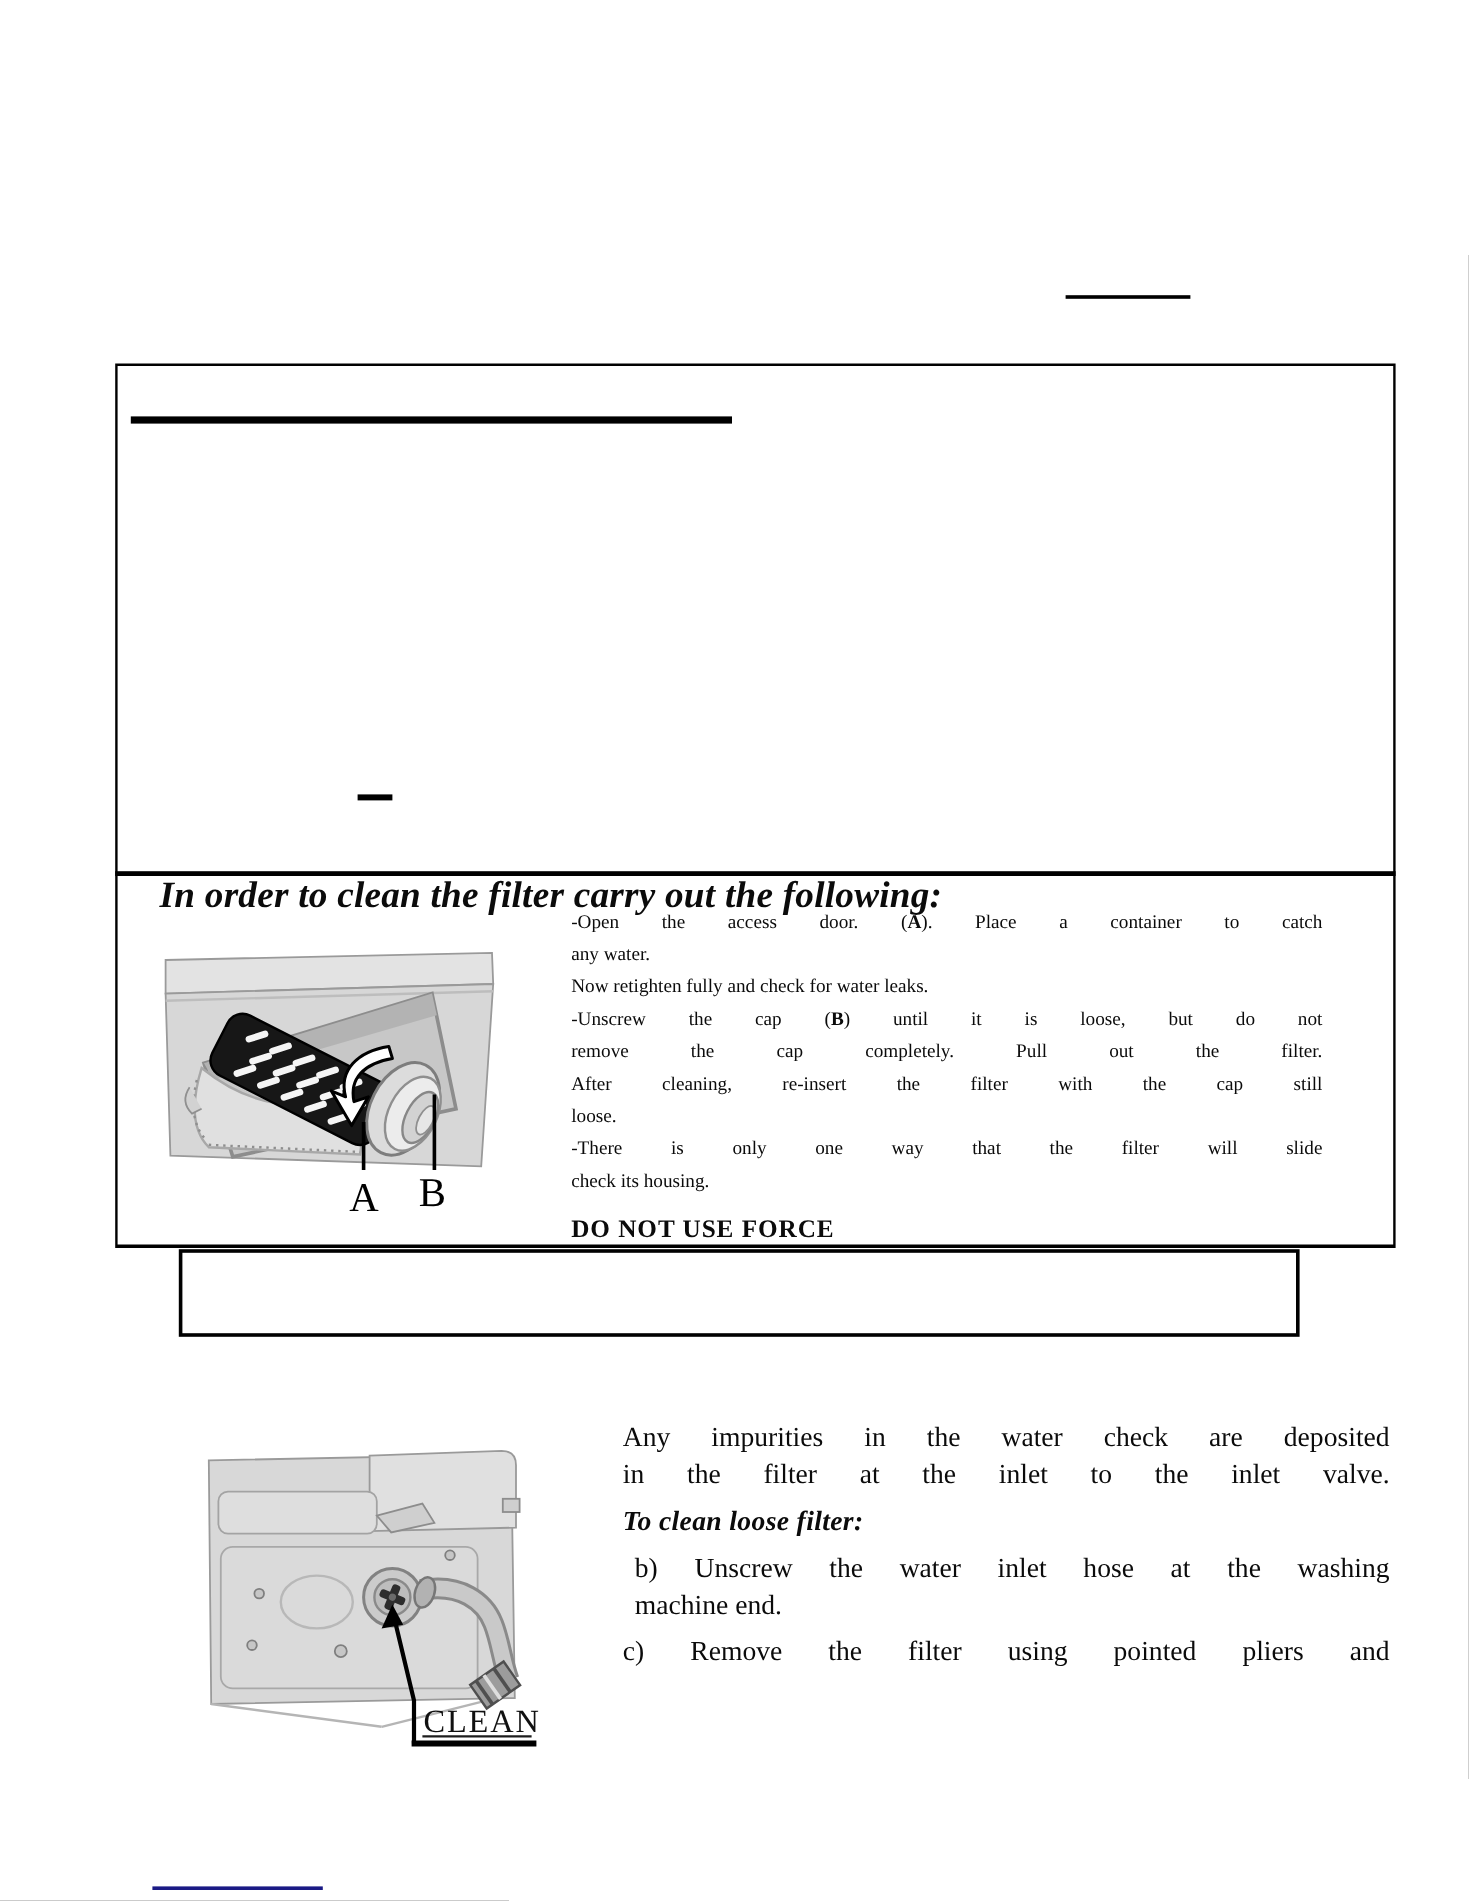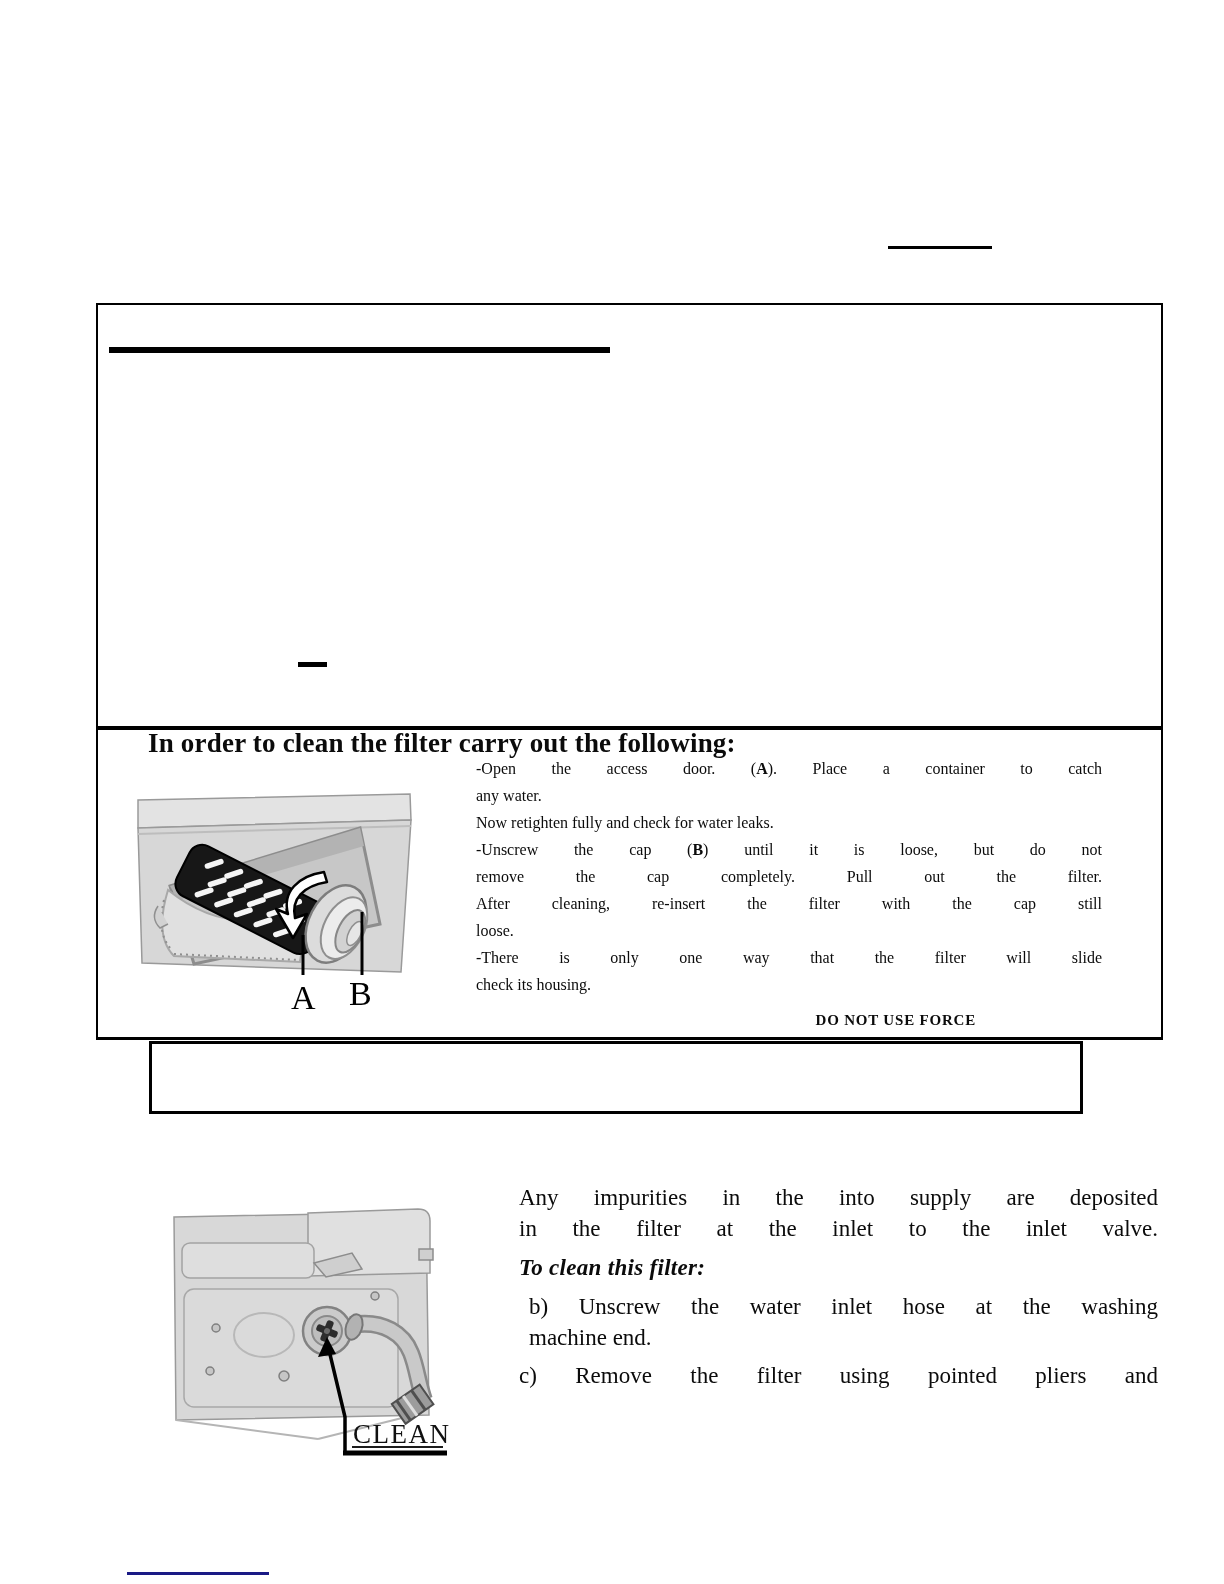--- a/index.html
+++ b/index.html
@@ -15,40 +15,40 @@
   
   #upper-box{left:96px;top:303px;width:1067px;height:737px;border:2px solid #000;border-bottom-width:3px;}
   #note-box{left:149px;top:1041px;width:934px;height:73px;border:3px solid #000;background:#fff;}
   #section-divider{left:96px;top:726px;width:1067px;height:4px;}
   #heading-rule{left:109px;top:347px;width:501px;height:6px;}
   #dash-rule{left:298px;top:662px;width:29px;height:5px;}
   #top-right-rule{left:888px;top:246px;width:104px;height:3px;}
   #bottom-link-rule{left:127px;top:1572px;width:142px;height:3px;}
 
   #intro-heading{
-    left:148px;top:728px;width:700px;
-    font-size:27px;font-weight:700;letter-spacing:0.2px;
+    left:133px;top:728px;width:700px;
+    font-size:31px;font-weight:700;font-style:italic;letter-spacing:0.2px;
   }
   .textcol{position:absolute;}
   #col-upper{left:476px;top:755px;width:626px;font-size:16px;line-height:27px;}
   #col-upper .para{margin:0;}
   #col-lower{left:519px;top:1182px;width:639px;font-size:23px;line-height:31px;}
   #col-lower .para{margin:0 0 0 0;}
   #steps-list .para{margin-top:7px;}
   #steps-list .para.indent{padding-left:10px;}
   #water-intro .para{margin:0;}
   .tline{white-space:normal;}
   .jst{text-align:justify;text-align-last:justify;}
   #clean-subheading{
     margin-top:7px;font-weight:700;font-style:italic;font-size:23px;line-height:33px;
     letter-spacing:0.3px;
   }
   #warning-text{
-    left:476px;top:1012px;width:500px;text-align:right;
-    font-size:15px;font-weight:700;letter-spacing:0.8px;
+    left:476px;top:1012px;width:500px;text-align:left;
+    font-size:21px;font-weight:700;letter-spacing:0.8px;
   }
   svg text{font-family:"Liberation Serif","DejaVu Serif",serif;}
 </style>
 </head>
 <body>
 
 <div id="page">
 
   <div class="abs rule" id="top-right-rule"></div>
   <div class="abs blue-rule" id="bottom-link-rule"></div>
@@ -178,25 +178,25 @@
     <polyline points="177,250 177,214 160,143" fill="none" stroke="#000" stroke-width="3.5"></polyline>
     <polygon points="159,134 150,154 168,151" fill="#000"></polygon>
     <line x1="175" y1="250" x2="279" y2="250" stroke="#000" stroke-width="5"></line>
     <line x1="184" y1="244" x2="275" y2="244" stroke="#1c1c1c" stroke-width="2"></line>
     <text x="185" y="240" font-size="27" letter-spacing="1.5" fill="#101010">CLEAN</text>
   </svg>
 
   <div class="textcol" id="col-lower">
     <div id="water-intro">
         <div class="para">
-          <div class="tline jst">Any impurities in the into supply are deposited</div>
+          <div class="tline jst">Any impurities in the water check are deposited</div>
           <div class="tline jst">in the filter at the inlet to the inlet valve.</div>
         </div>
       </div>
-    <div id="clean-subheading">To clean this filter:</div>
+    <div id="clean-subheading">To clean loose filter:</div>
     <div id="steps-list">
         <div class="para indent">
           <div class="tline jst">b) Unscrew the water inlet hose at the washing</div>
           <div class="tline">machine end.</div>
         </div>
         <div class="para">
           <div class="tline jst">c) Remove the filter using pointed pliers and</div>
         </div>
       </div>
   </div>

